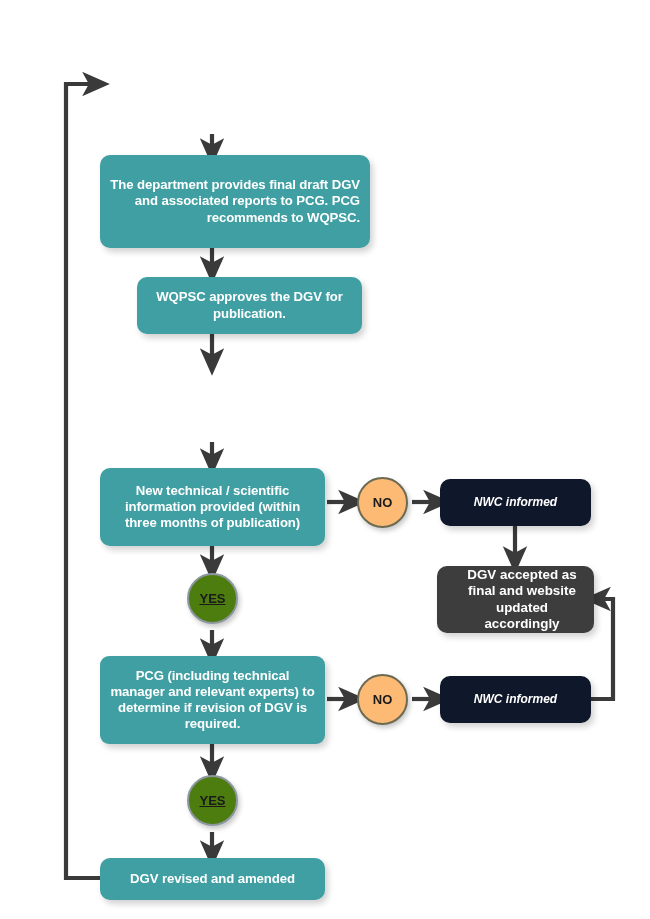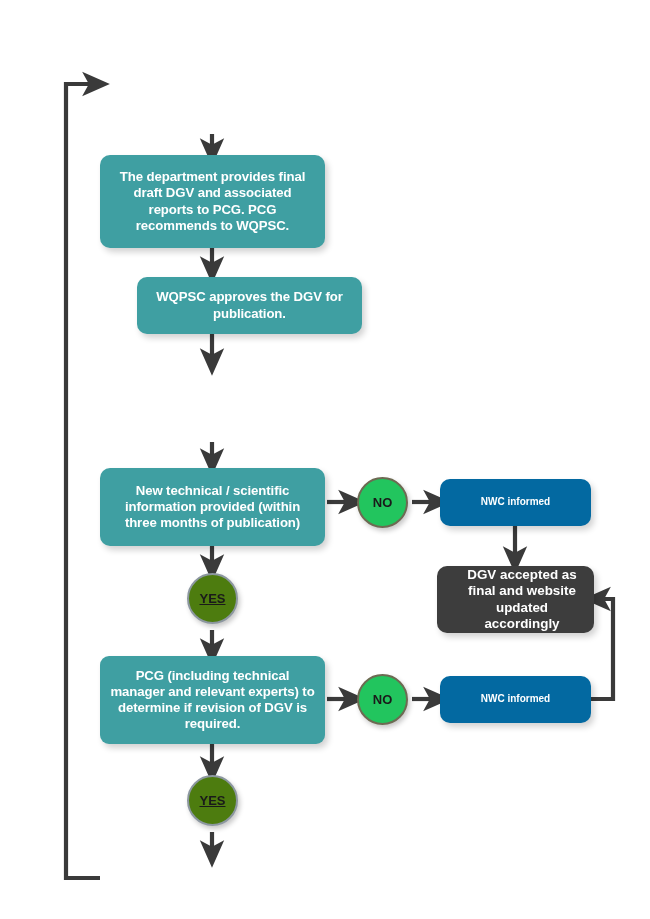--- a/index.html
+++ b/index.html
@@ -38,38 +38,38 @@
     border-radius: 10px;
     color: #ffffff;
     font-weight: bold;
     line-height: 1.22;
     padding: 4px 10px;
     box-shadow: 3px 4px 6px rgba(0,0,0,0.18);
     z-index: 2;
   }
   .node .txt { display: block; width: 100%; }
   .teal  { background: #3f9fa2; font-size: 13.2px; letter-spacing: -0.1px; }
-  .blue  { background: #0369a1; font-size: 10px; }
+  .blue  { background: #0f172a; font-size: 12px; font-style: italic; }
   .dark  { background: #3d3d3d; font-size: 13.4px; }
 
   
   .circle {
     position: absolute;
     box-sizing: border-box;
     display: flex;
     align-items: center;
     justify-content: center;
     border-radius: 50%;
     font-weight: bold;
     font-size: 13px;
     color: #1a1a1a;
     box-shadow: 2px 3px 5px rgba(0,0,0,0.22);
     z-index: 2;
   }
-  .circ-no  { background: #22c55e; border: 2px solid #6d6a52; }
+  .circ-no  { background: #fdba74; border: 2px solid #6d6a52; }
   .circ-yes { background: #4d7c0f; border: 2px solid #8c97a0; text-decoration: underline; }
 </style>
 </head>
 <body>
 
 <div id="canvas">
 
   <svg id="wires" viewBox="0 0 650 919" width="650" height="919">
     <defs>
       <marker id="ah" markerWidth="7" markerHeight="7" refX="3.3" refY="3.1" orient="auto" markerUnits="strokeWidth">
@@ -94,37 +94,40 @@
 
       <path d="M515,526 L515,560"></path>
 
       <path d="M591,699 L613,699 L613,599 L597,599"></path>
 
       <path d="M100,878 L66,878 L66,84 L96,84"></path>
     </g>
   </svg>
 
 
-  <div class="node teal" style="left:100px; top:155px; width:225px; height:93px;">
+  <div class="node teal" style="left:100px; top:155px; width:270px; height:93px;text-align:right;">
     <span class="txt">The department provides final draft DGV and associated reports to PCG. PCG recommends to WQPSC.</span>
   </div>
 
   <div class="node teal" style="left:100px; top:277px; width:225px; height:57px;margin-left:37px;">
     <span class="txt">WQPSC approves the DGV for publication.</span>
   </div>
 
 
   <div class="node teal" style="left:100px; top:468px; width:225px; height:78px;">
     <span class="txt">New technical / scientific information provided (within three months of publication)</span>
   </div>
 
   <div class="node teal" style="left:100px; top:656px; width:225px; height:88px;border-radius:9px;">
     <span class="txt">PCG (including technical manager and relevant experts) to determine if revision of DGV is required.</span>
   </div>
 
+  <div class="node teal" style="left:100px; top:858px; width:225px; height:42px;">
+    <span class="txt">DGV revised and amended</span>
+  </div>
 
   <div class="node blue" style="left:440px; top:479px; width:151px; height:47px;">
     <span class="txt">NWC informed</span>
   </div>
 
   <div class="node blue" style="left:440px; top:676px; width:151px; height:47px;">
     <span class="txt">NWC informed</span>
   </div>
 
   <div class="node dark" style="left:437px; top:566px; width:157px; height:67px;padding-left:23px;">

